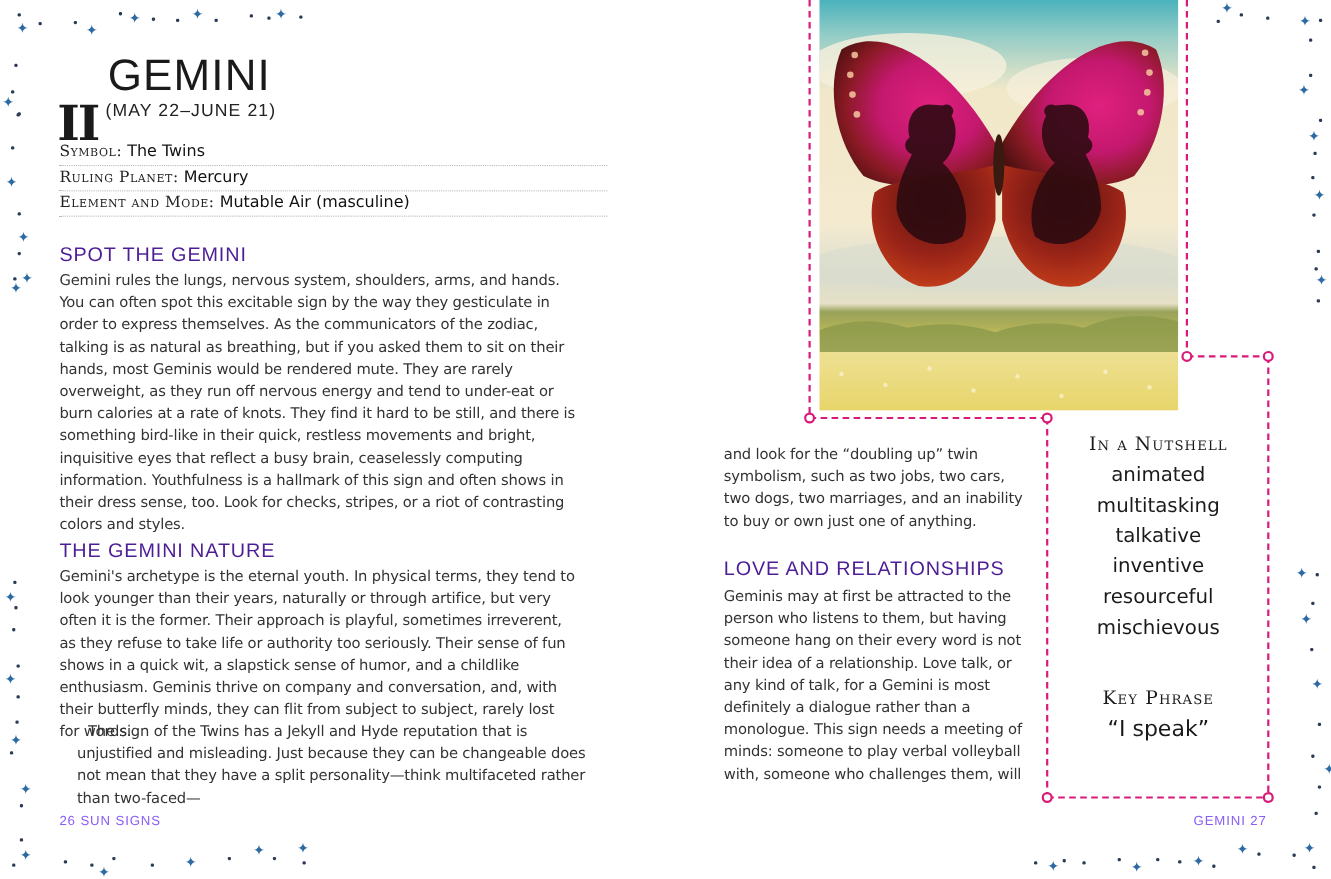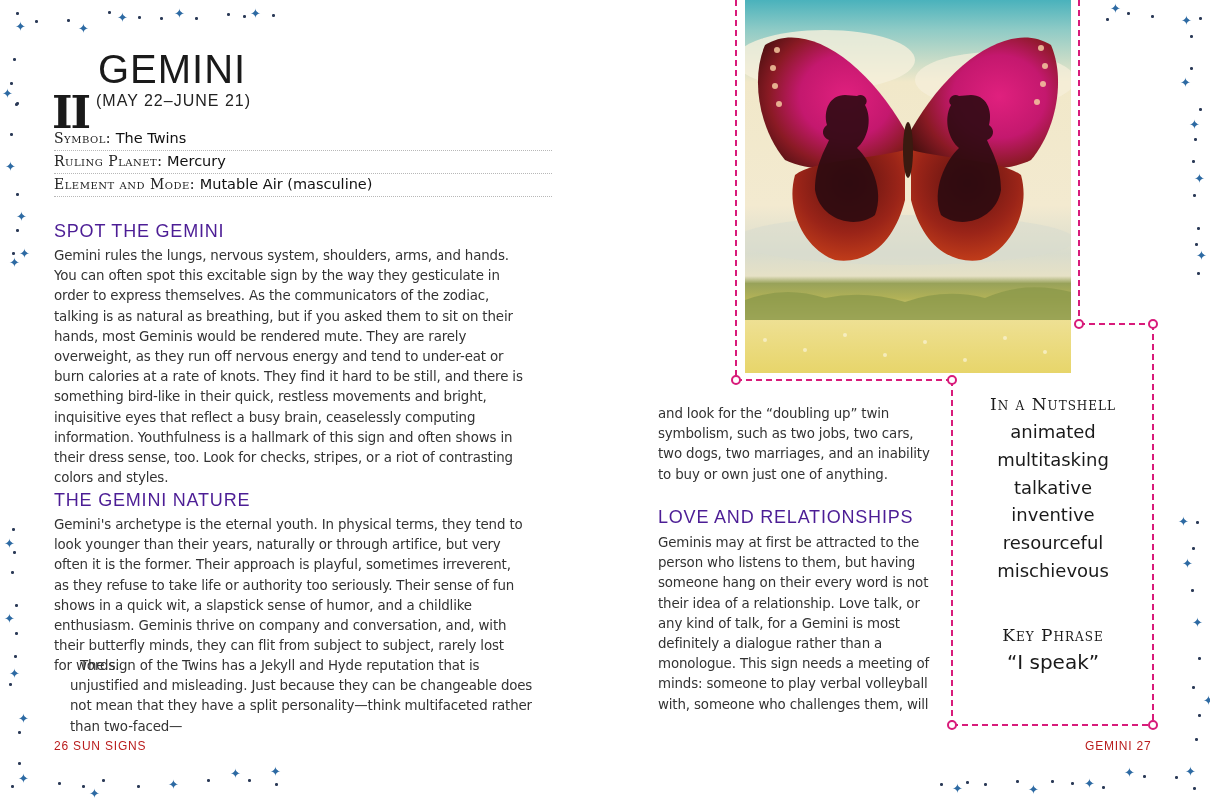--- a/index.html
+++ b/index.html
@@ -38,21 +38,21 @@
     }
     .para {
       font-family:"DejaVu Sans", sans-serif; font-size:13.4px; line-height:20.2px;
       color:#333; margin:0; letter-spacing:-0.15px;
     }
     .col-left { left:54px; width:470px; }
     .col-mid { left:658px; width:272px; }
     .indent { text-indent:10px; }
 
     .folio {
-      font-family:"Liberation Sans", sans-serif; font-size:12px; letter-spacing:0.8px; color:#b91c1c;
+      font-family:"Liberation Sans", sans-serif; font-size:12px; letter-spacing:0.8px; color:#8b5cf6;
     }
 
     .photo {
       left:745px; top:0px; width:326px; height:373px; overflow:hidden;
       background:
         linear-gradient(180deg, #4ab2bc 0%, #8fcbc6 8%, #f1e8c9 22%, #f3ead0 55%, #d9dccd 68%, #e6e1c6 74%, #98a25a 76%, #b2b257 80%, #eee093 86%, #e7d56a 100%);
     }
     .photo svg { position:absolute; left:0; top:0; }
 
     .nutshell {

